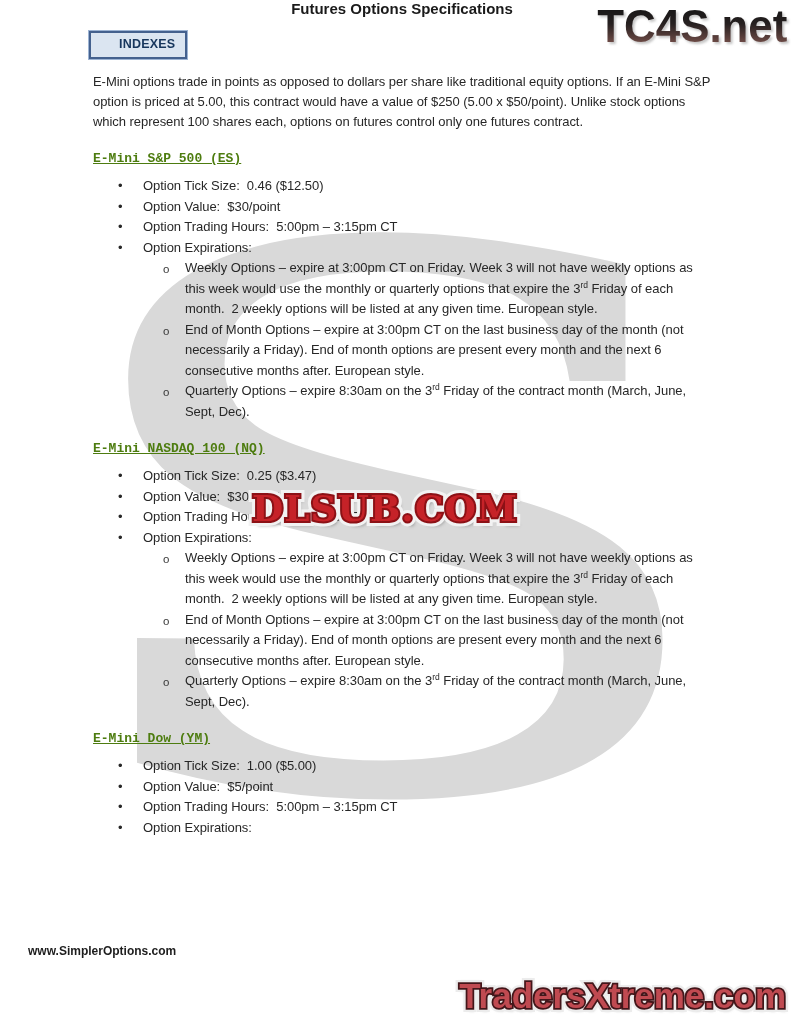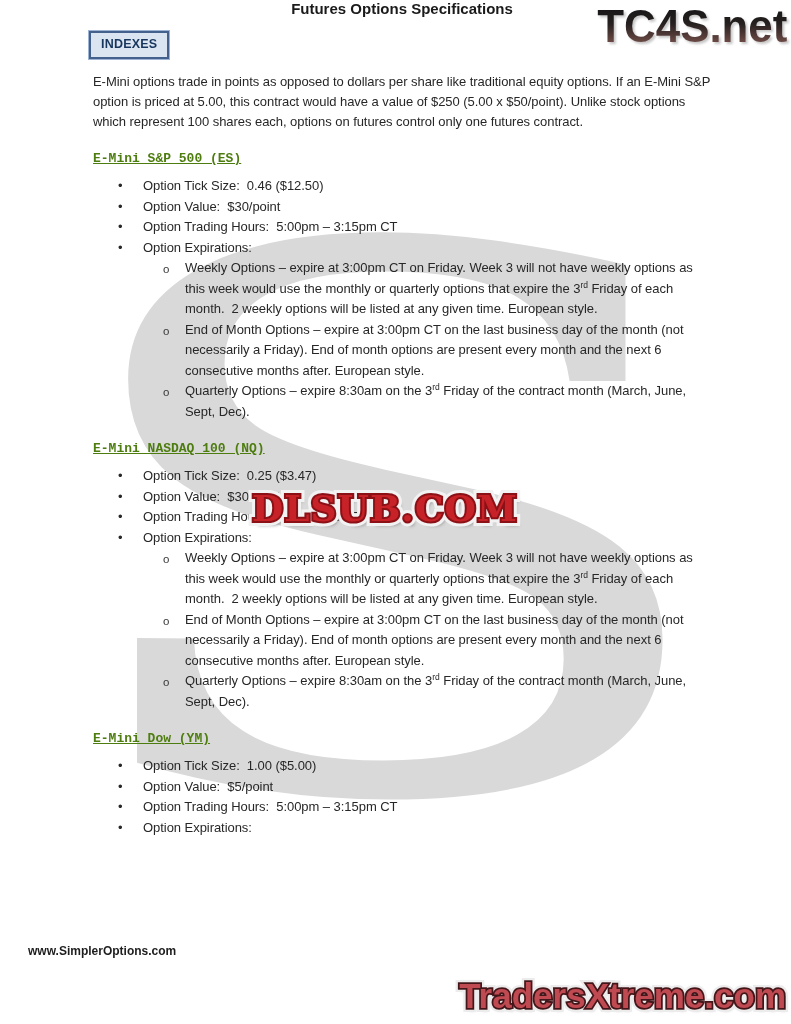--- a/index.html
+++ b/index.html
@@ -43,21 +43,21 @@
     }
   }
   
   .content{position:absolute;left:93px;top:0;width:618px;z-index:1;}
   .doc-title{
     text-align:center;
     font-size:15px;font-weight:bold;color:#1a1a1a;line-height:18px;
   }
   .badge{
     display:inline-block;margin-top:13px;margin-left:-4px;
-    padding:4px 10px 5px 10px;
+    padding:4px 10px 5px 28px;
     background:#dbe5f1;
     border:2px solid #44618e;
     box-shadow:0 0 0 1px #9db4d4;
     font-size:12.5px;font-weight:bold;color:#17365d;line-height:15px;
     letter-spacing:0.2px;
   }
   .intro{
     margin-top:13px;width:618px;
     font-size:13px;line-height:20px;
     white-space:pre-wrap;letter-spacing:-0.05px;

